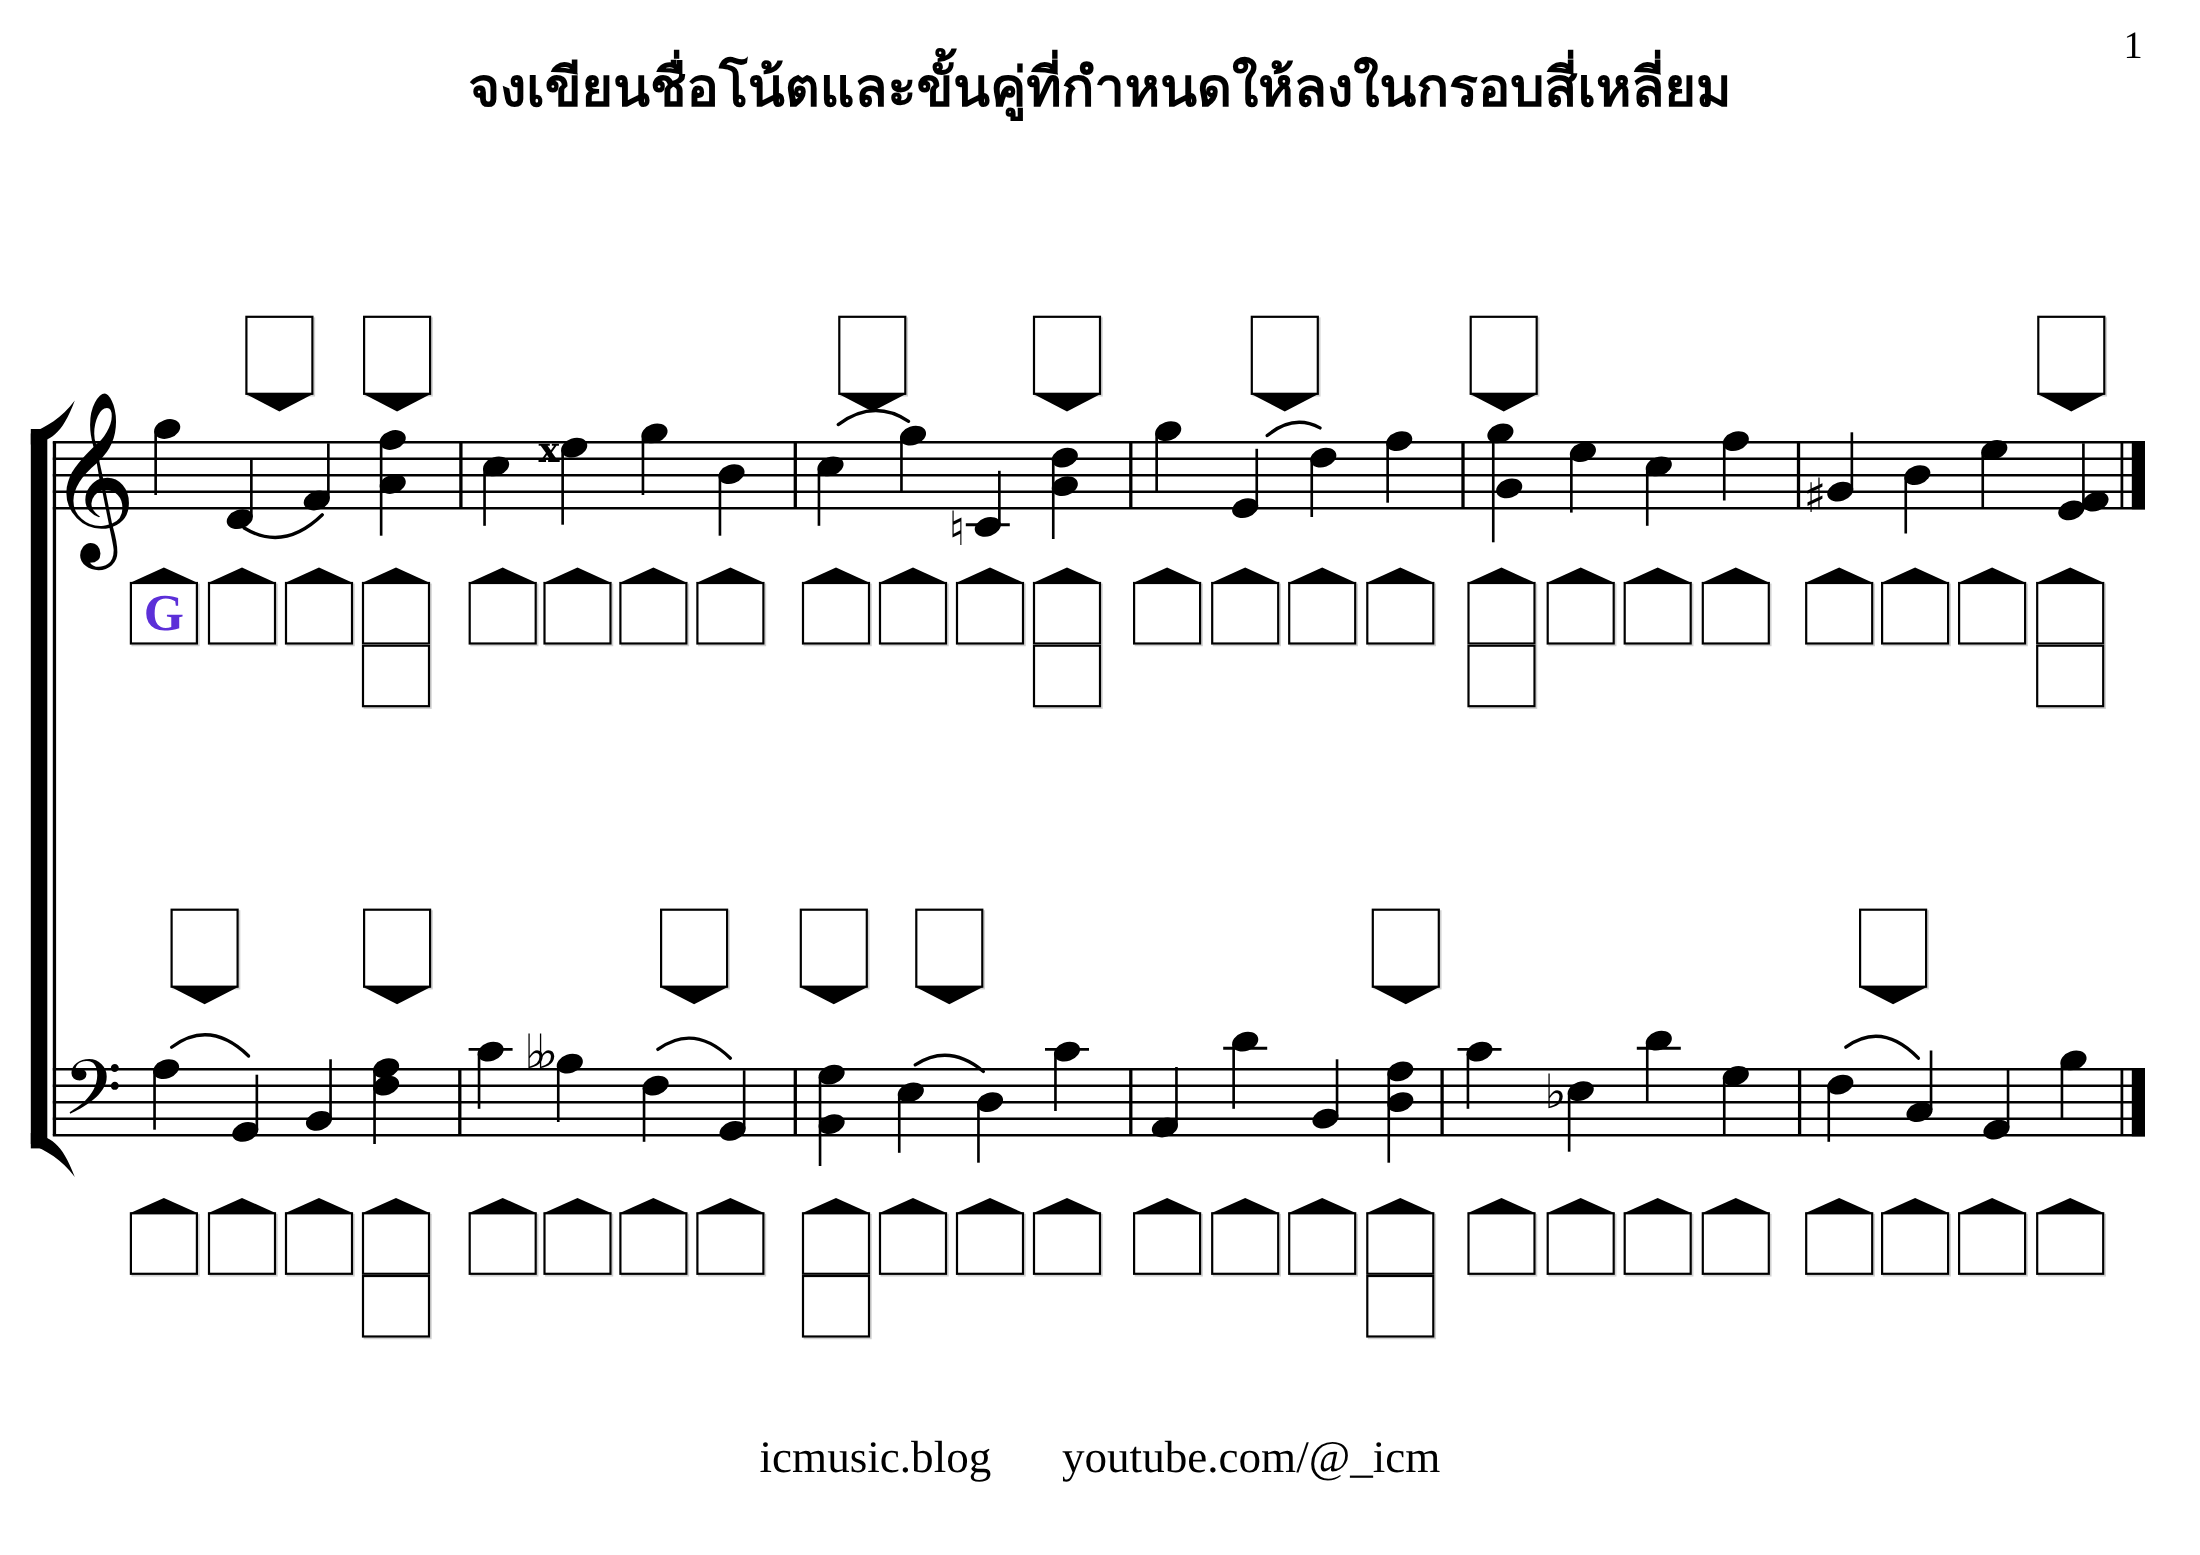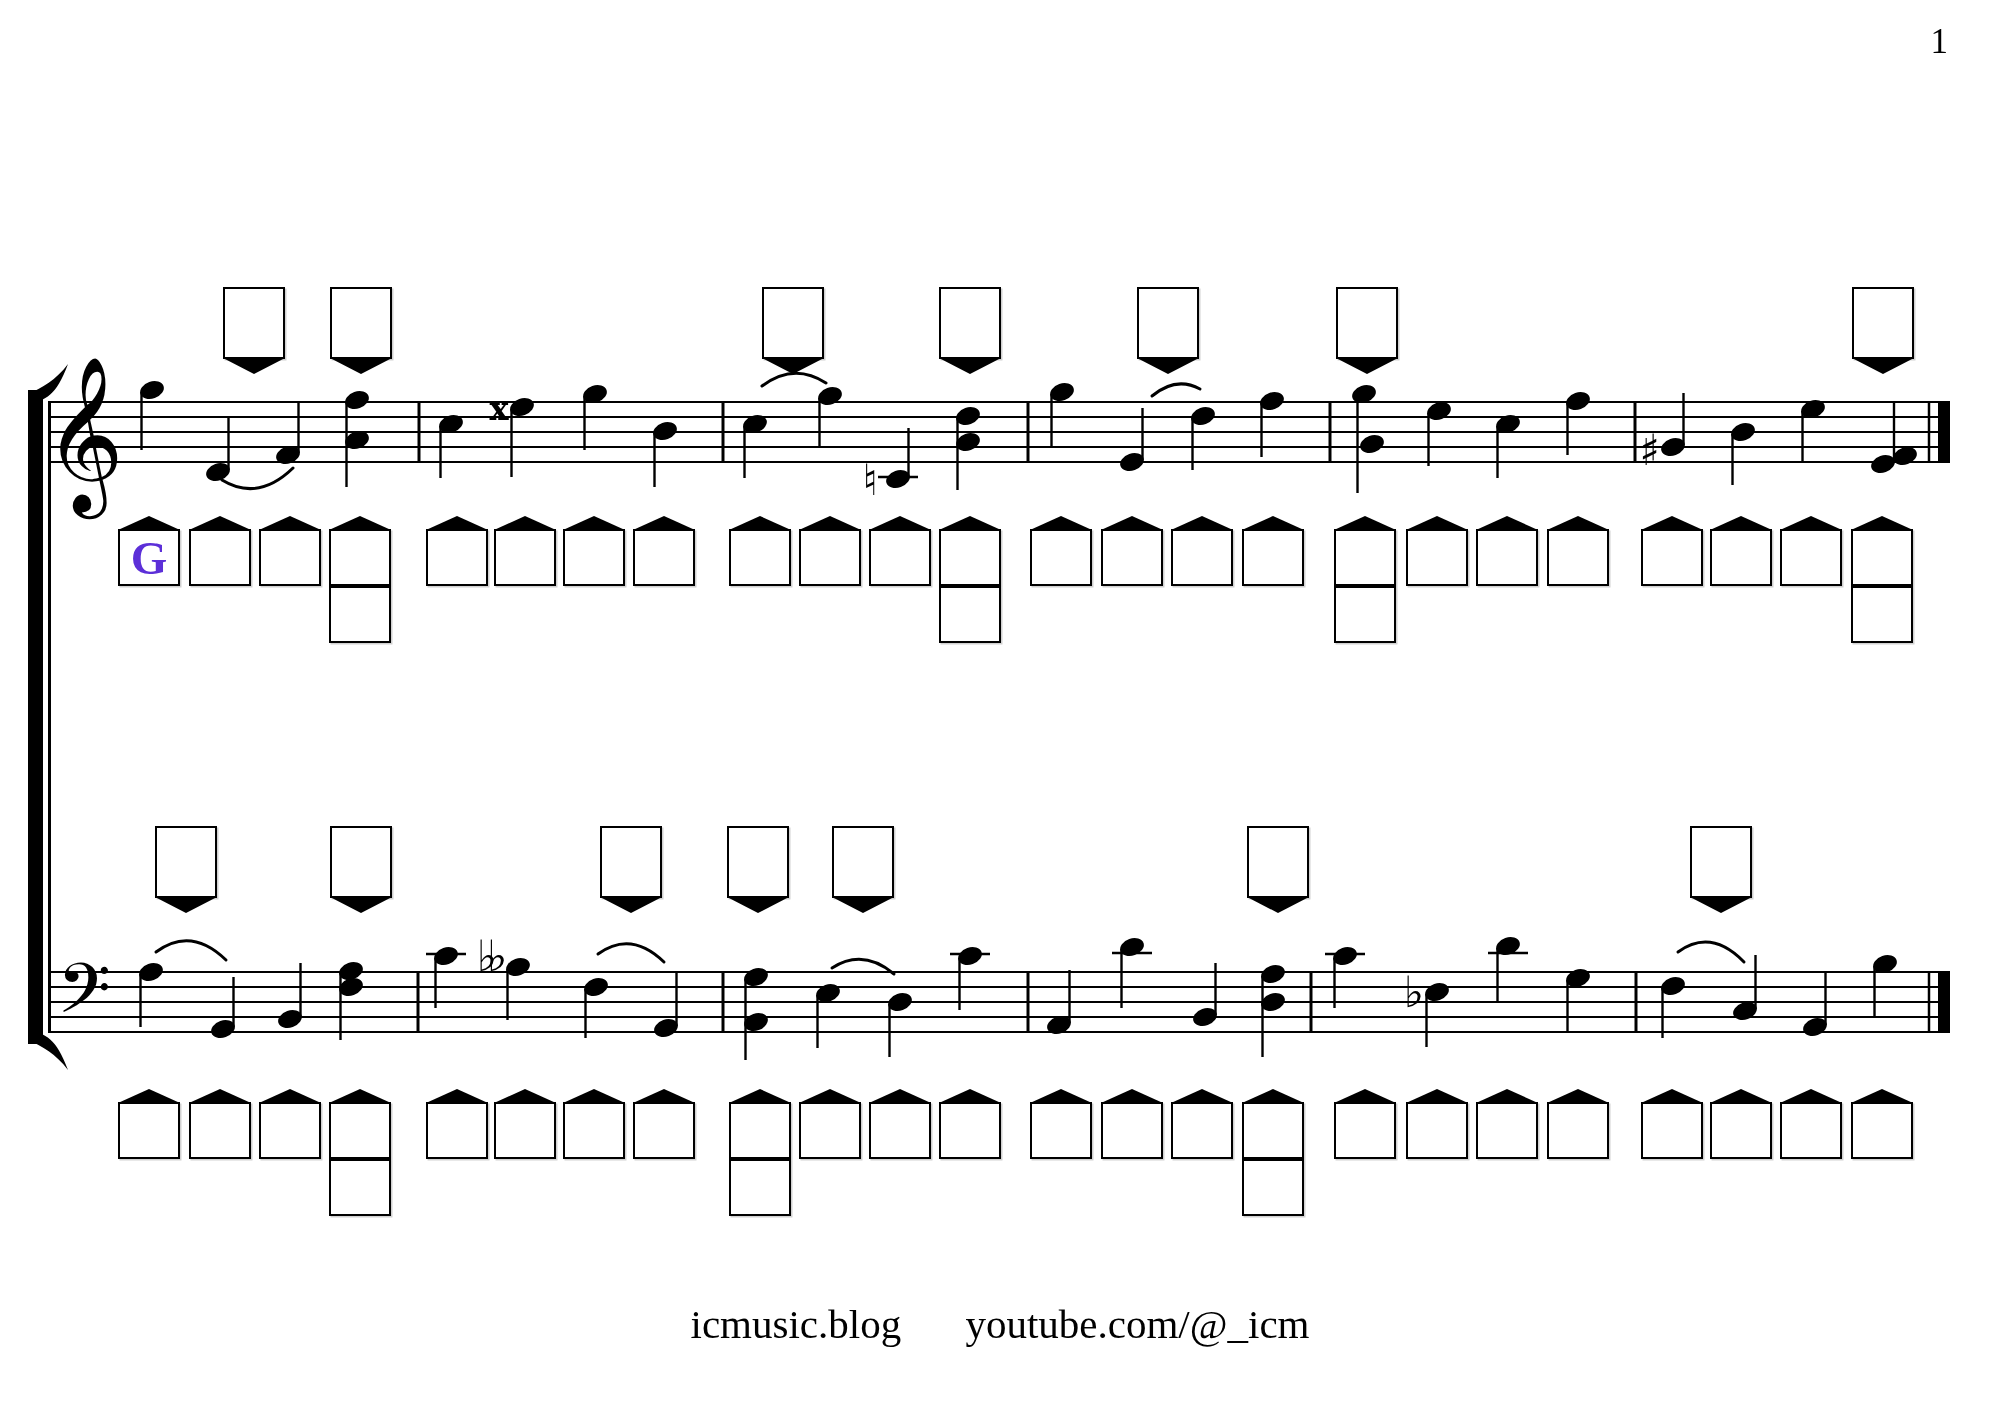--- a/index.html
+++ b/index.html
@@ -23,20 +23,21 @@
   .ext{position:absolute;left:-2.5px;top:54.5px;width:62px;height:57px;box-sizing:border-box;
        border:2.5px solid #000;background:#fff;box-shadow:1.5px 1.5px 0 rgba(0,0,0,.18)}
   .gval{display:flex;align-items:center;justify-content:center;width:100%;height:100%;
         font-family:"Liberation Serif",serif;font-weight:bold;font-size:47px;color:var(--accent,#5c2fd8)}
 </style>
 </head>
 <body>
 
 <div class="page">
   <div class="pagenum">1</div>
+  <h1 class="title">จงเขียนชื่อโน้ตและขั้นคู่ที่กำหนดให้ลงในกรอบสี่เหลี่ยม</h1>
 
   <svg id="score" width="2000" height="1414" viewBox="0 0 2000 1414">
       <rect x="28" y="390" width="15" height="654" fill="#000"></rect>
       <path d="M28 394 C42 388 56 380 68 364 C56 396 46 400 28 404 Z" fill="#000"></path>
       <path d="M28 1040 C42 1046 56 1054 68 1070 C56 1038 46 1034 28 1030 Z" fill="#000"></path>
       <line x1="49.5" y1="402" x2="49.5" y2="1032" stroke="#000" stroke-width="3"></line>
       <g>
         <line x1="48" y1="402" x2="1950" y2="402" stroke="#000" stroke-width="2.2"></line>
         <line x1="48" y1="417" x2="1950" y2="417" stroke="#000" stroke-width="2.2"></line>
         <line x1="48" y1="432" x2="1950" y2="432" stroke="#000" stroke-width="2.2"></line>

